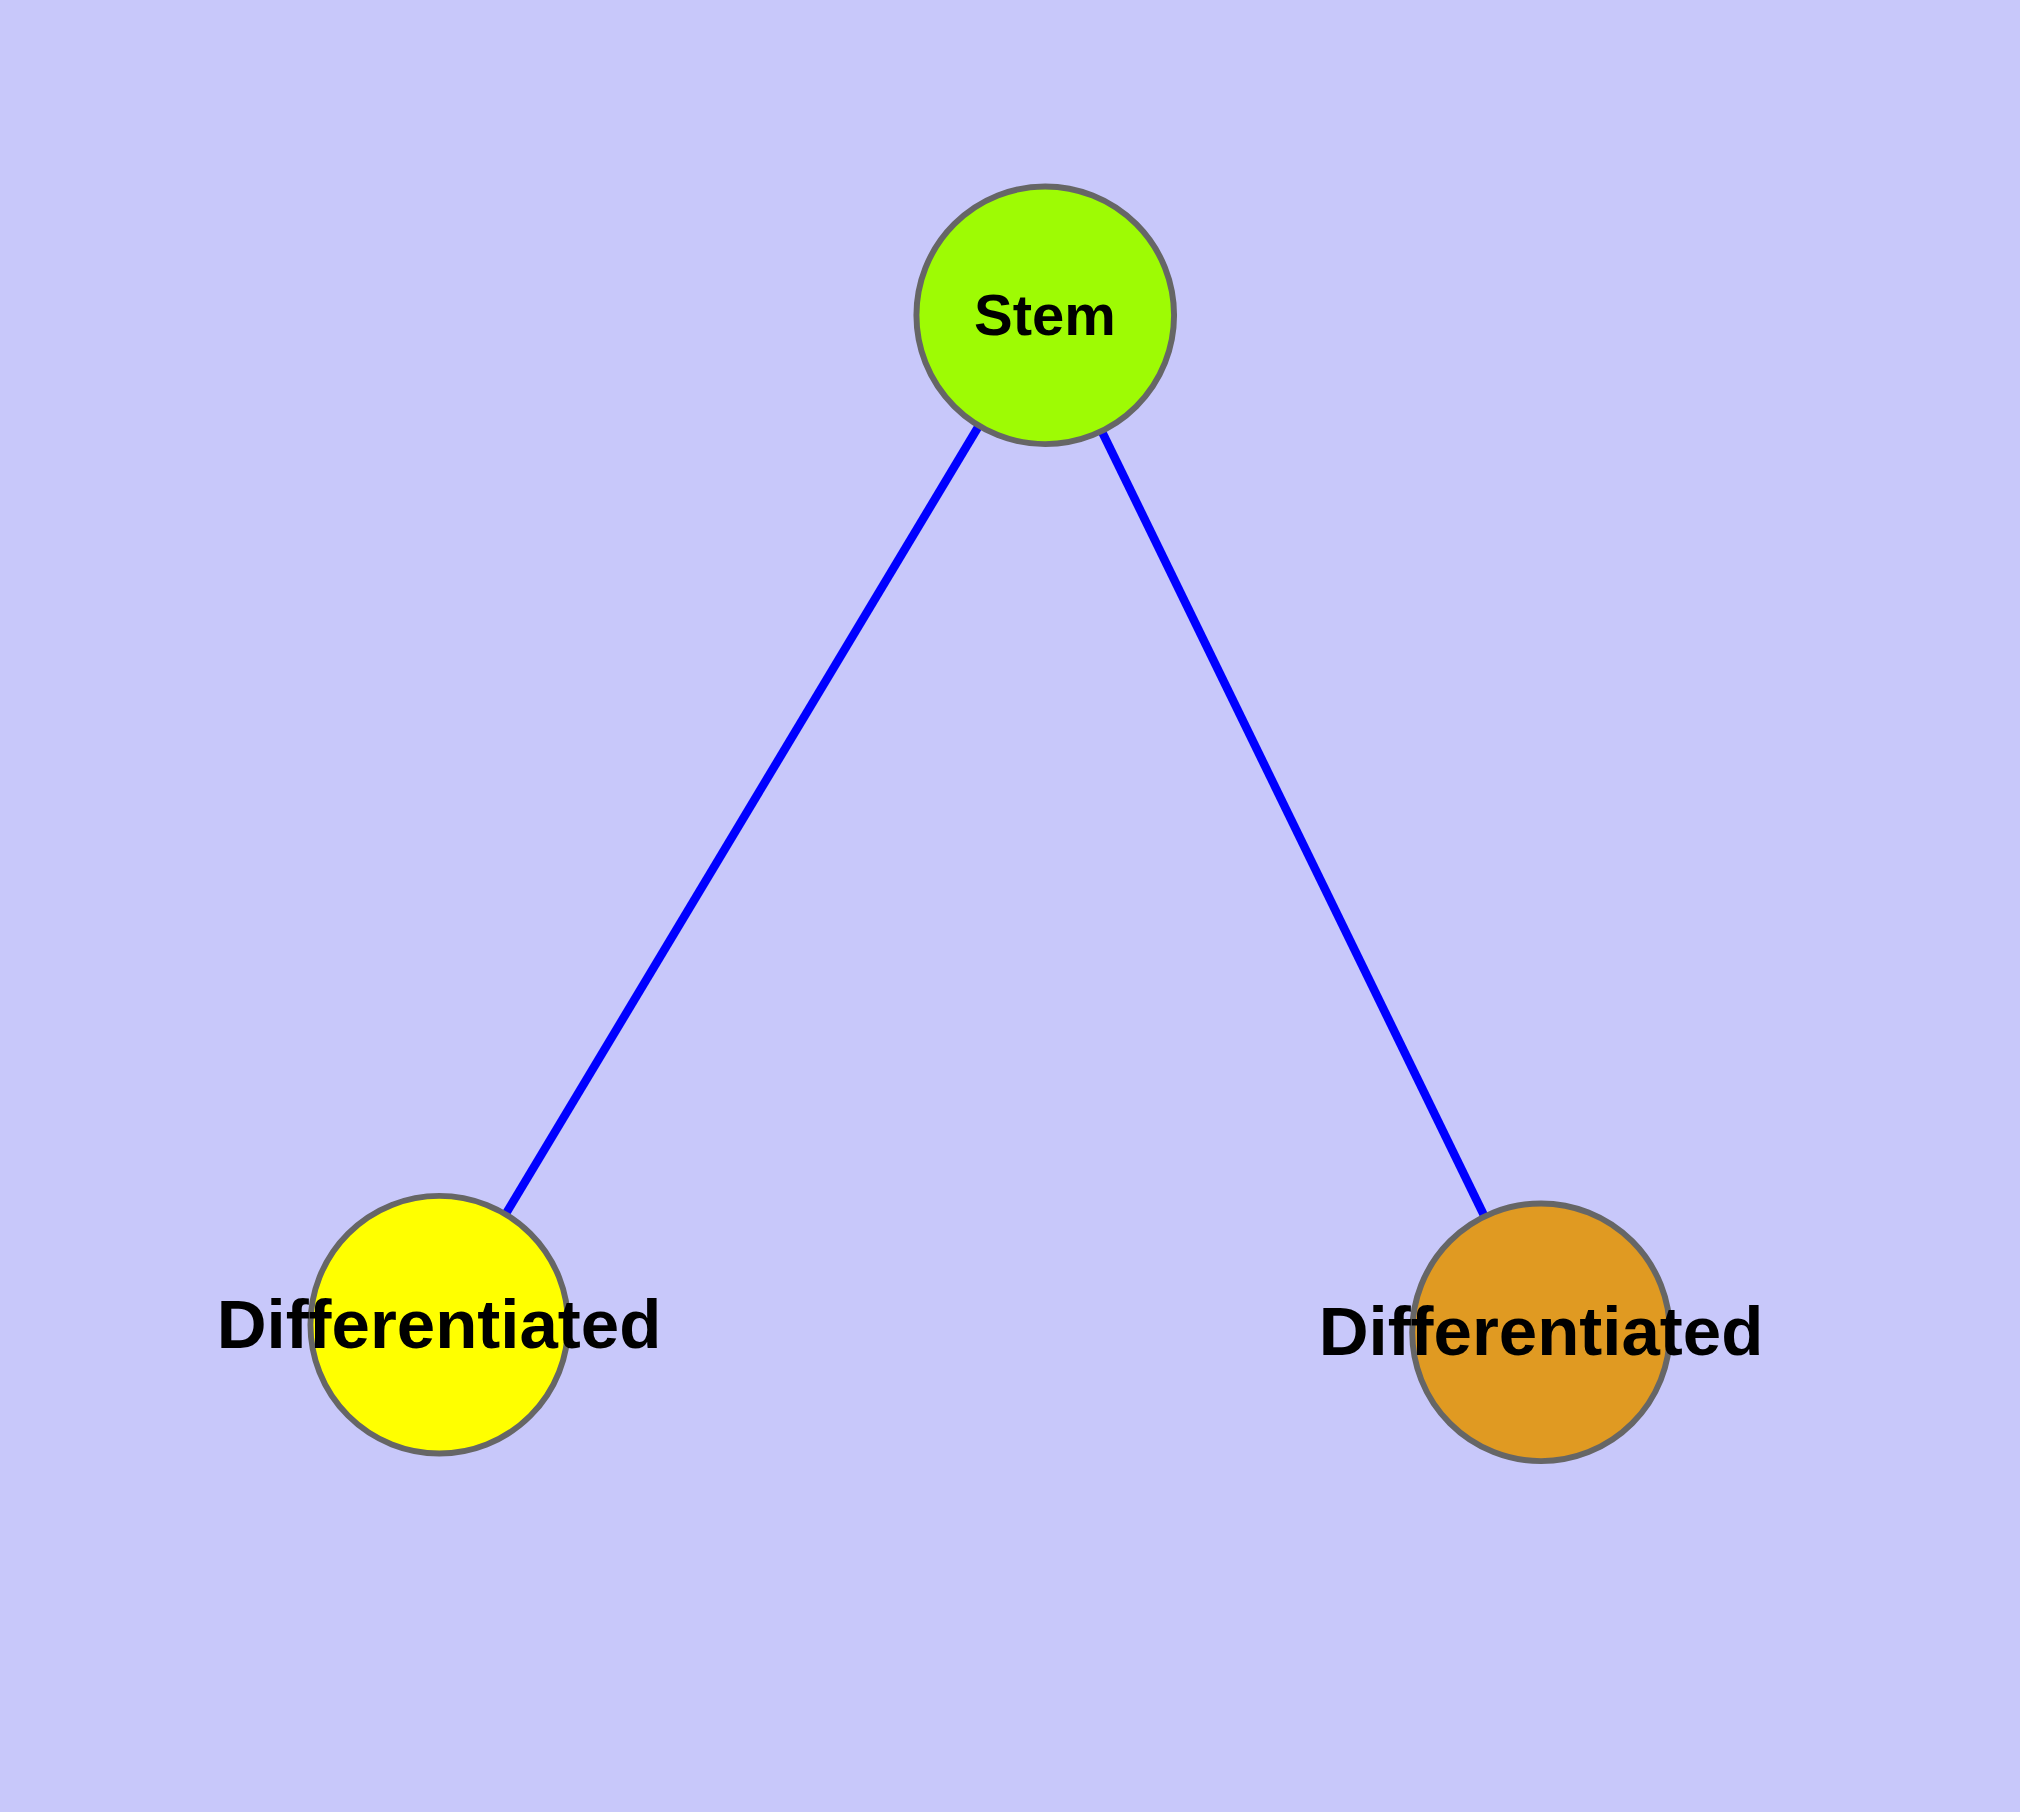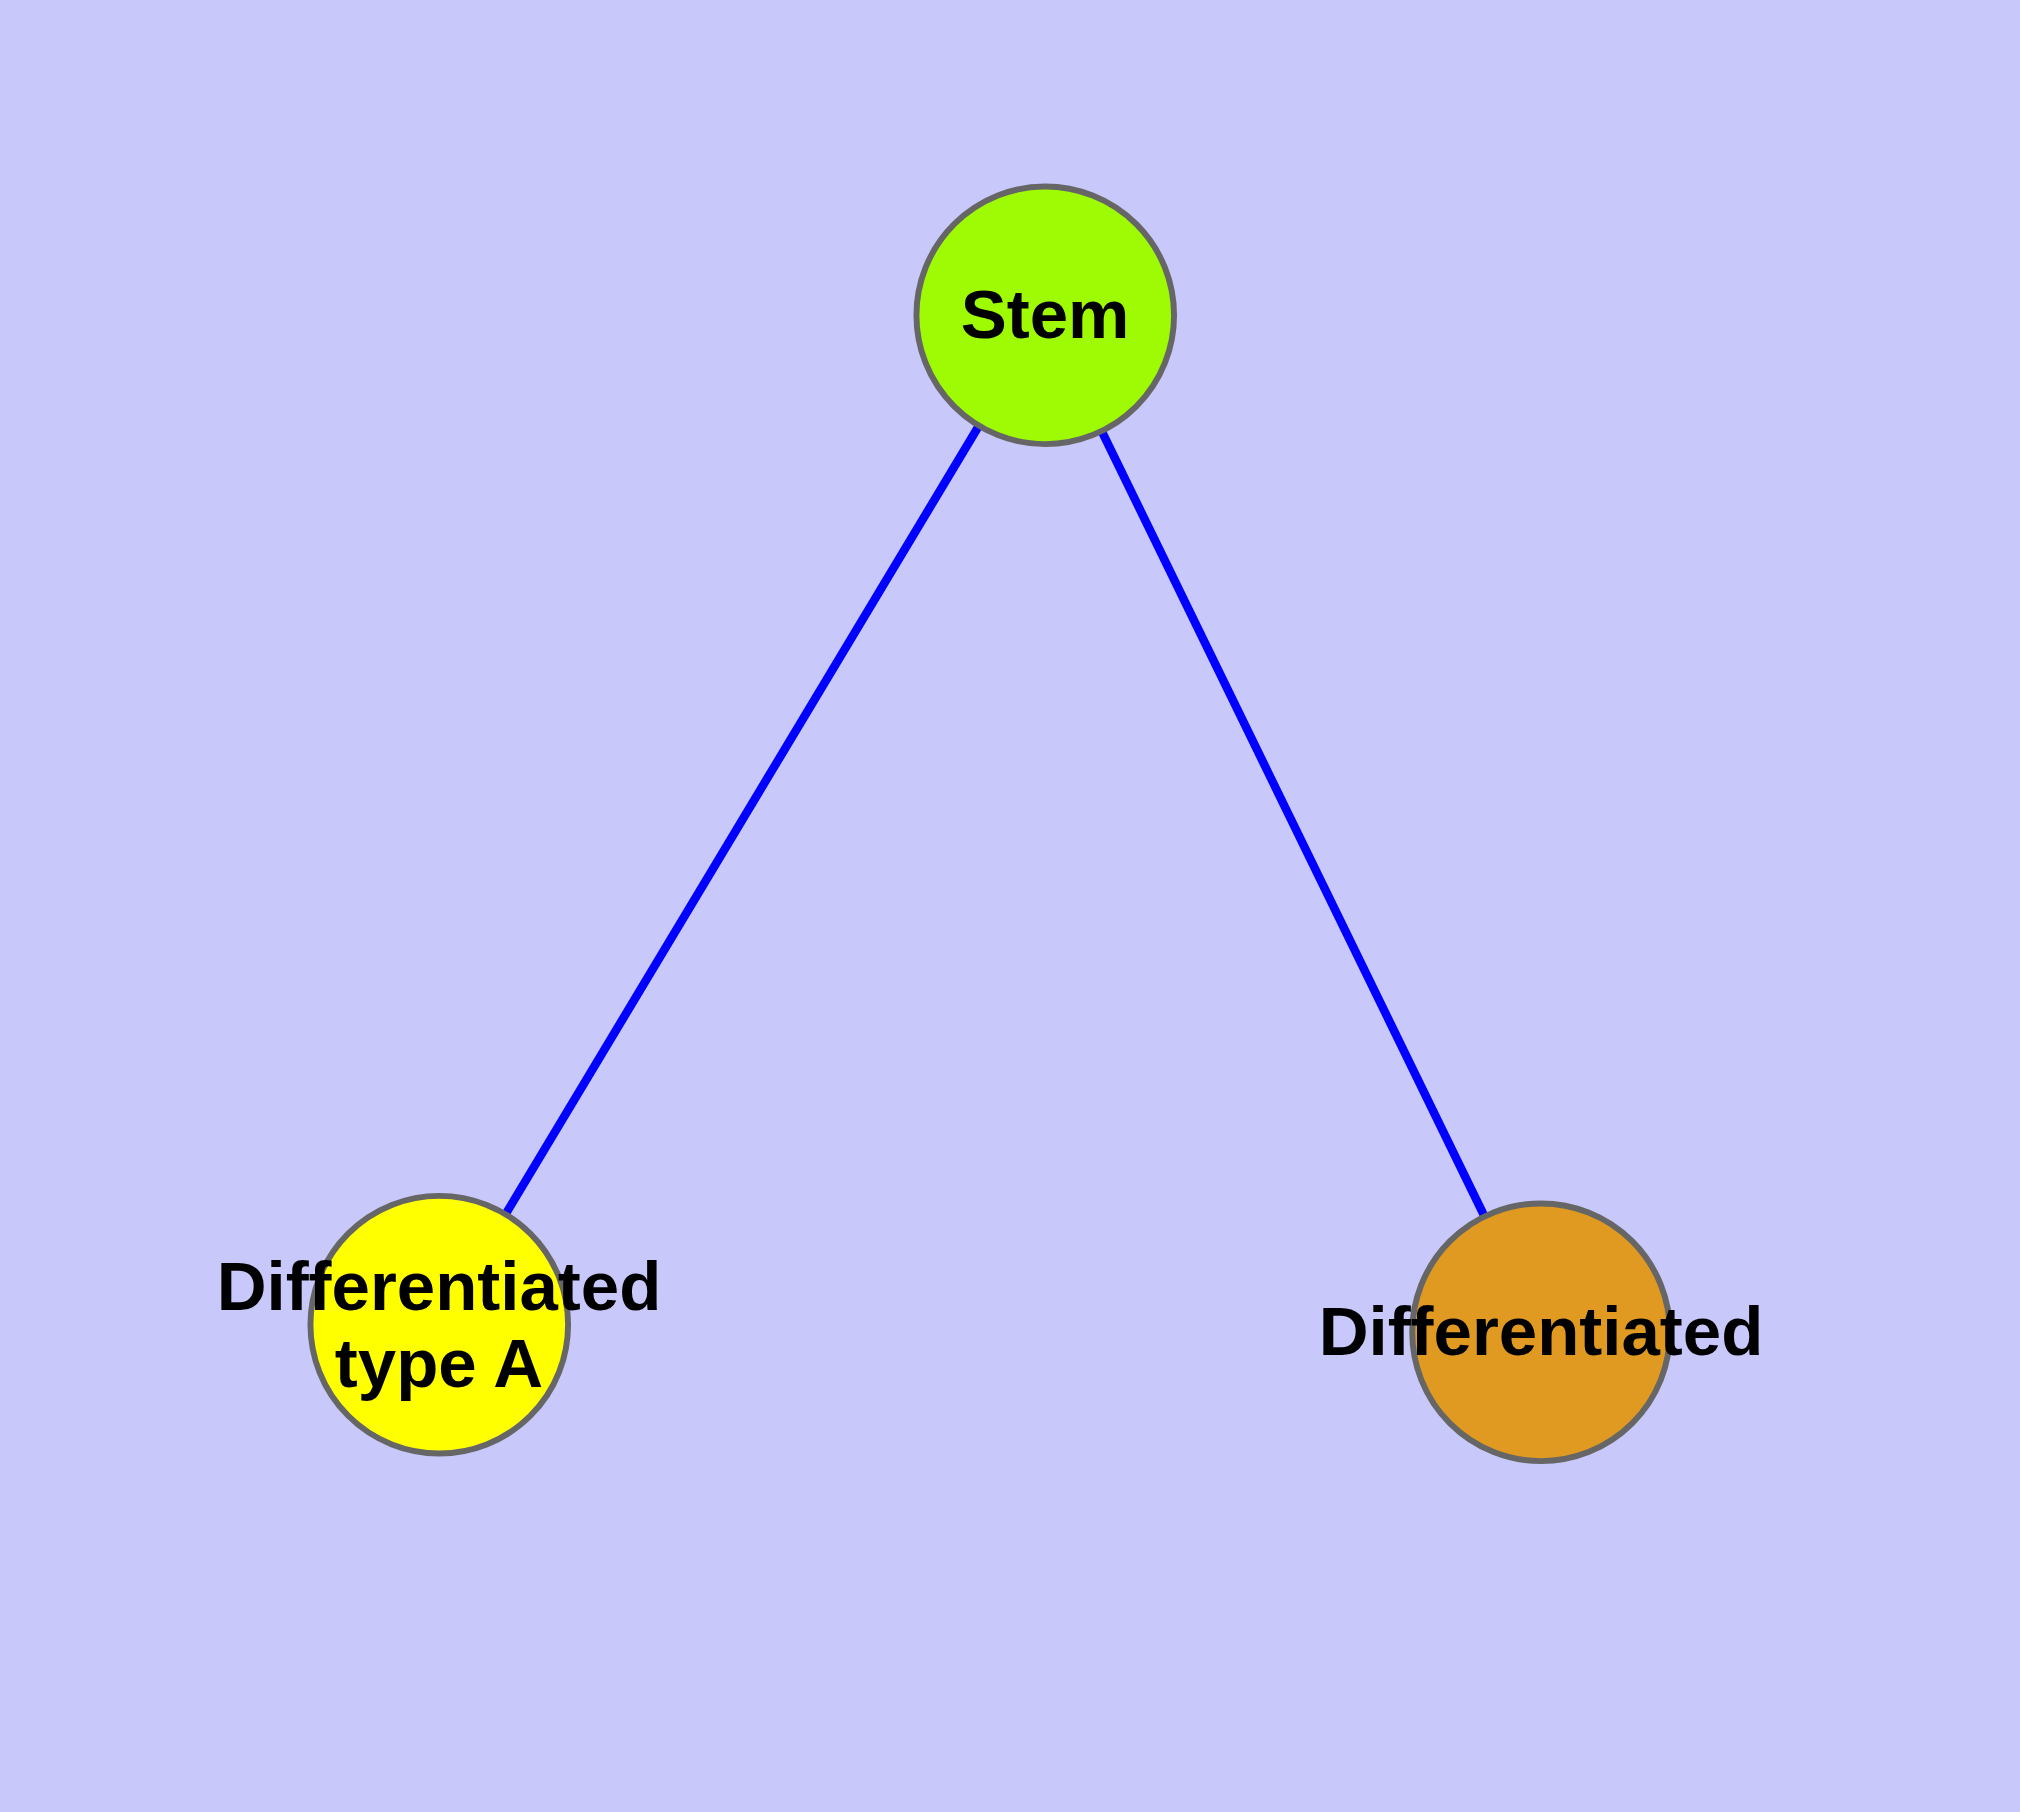--- a/index.html
+++ b/index.html
@@ -56,19 +56,19 @@
         <line x1="1298.7303370786517" y1="506.8314606741573" x2="1752.2696629213483" y2="1437.1685393258426" stroke="#0000FF" stroke-width="10" stroke-linecap="butt"></line>
       </g>
     <g id="nodes-group">
         <circle cx="1233" cy="372" r="152" fill="#9EFB04" stroke="#666666" stroke-width="7"></circle>
         <circle cx="518" cy="1563" r="152" fill="#FFFF00" stroke="#666666" stroke-width="7"></circle>
         <circle cx="1818" cy="1572" r="152" fill="#E09A22" stroke="#666666" stroke-width="7"></circle>
       </g>
   </svg>
 
   <div id="labels-layer">
-      <div class="node-label" style="left: 1045px; top: 315px; font-size: 69px;"><span class="node-label-line">Stem</span></div>
-      <div class="node-label" style="left: 439px; top: 1325px; font-size: 69px;"><span class="node-label-line">Differentiated</span><span class="node-label-line">type A</span></div>
+      <div class="node-label" style="left: 1045px; top: 315px; font-size: 58px;"><span class="node-label-line">Stem</span></div>
+      <div class="node-label" style="left: 439px; top: 1325px; font-size: 69px;"><span class="node-label-line">Differentiated</span></div>
       <div class="node-label" style="left: 1541px; top: 1332px; font-size: 69px;"><span class="node-label-line">Differentiated</span></div>
     </div>
 
 </div>
 
 
 </body></html>

